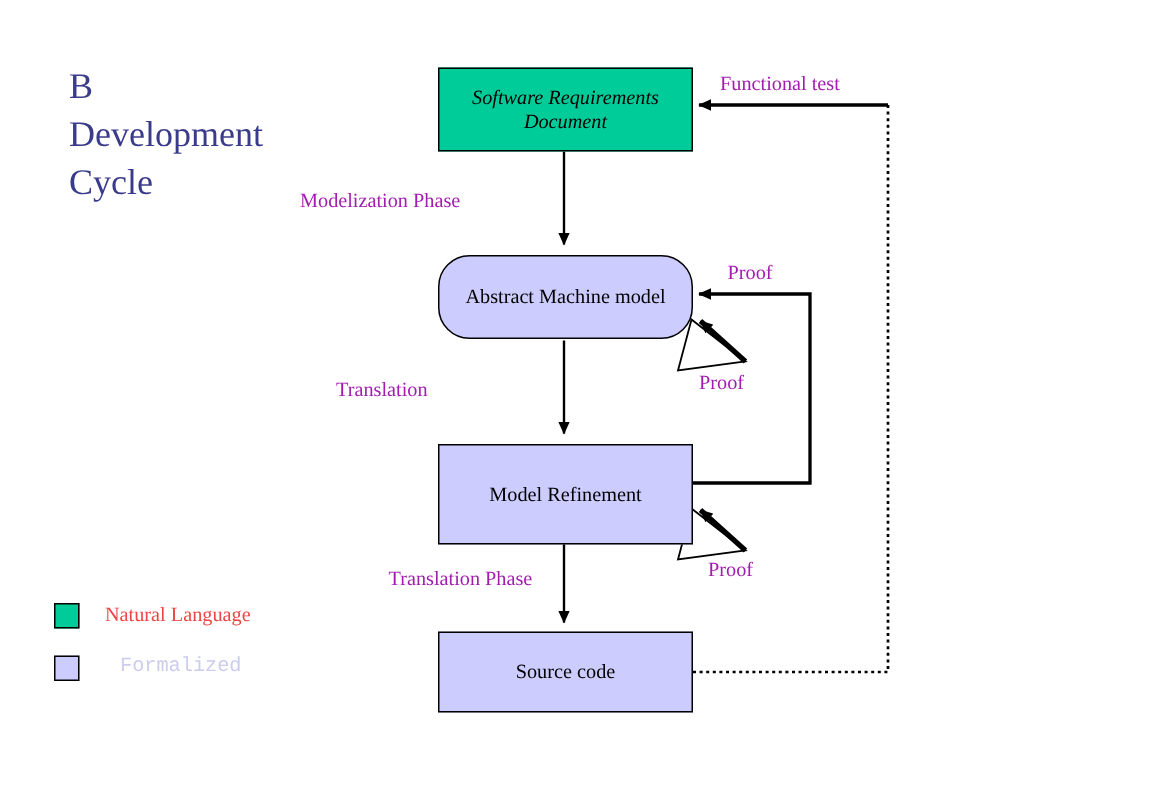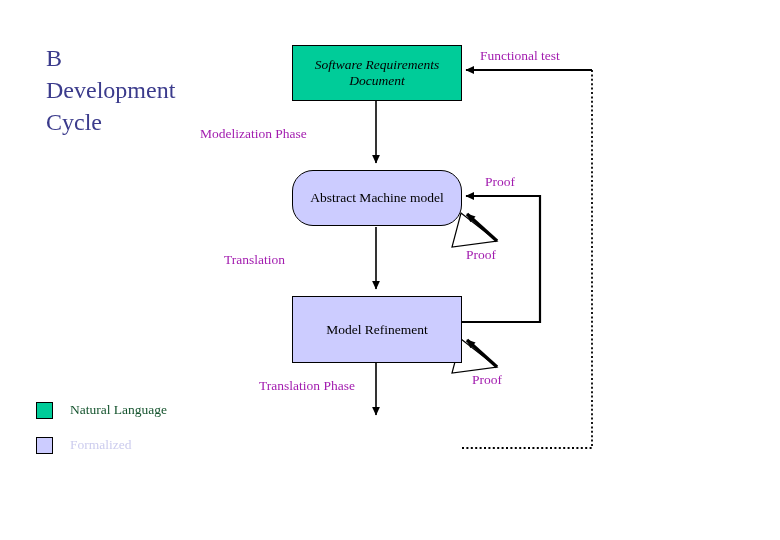--- a/index.html
+++ b/index.html
@@ -55,21 +55,21 @@
     border:1px solid #000000;
   }
   .legend-sw.green{background:#00cc99;}
   .legend-sw.lav{background:#ccccff;}
   .legend-tx{
     position:absolute;
     font-family:"Liberation Serif", serif;
     font-size:13.5px;
     white-space:nowrap;
   }
-  .legend-tx.nat{color:#14532d;}
+  .legend-tx.nat{color:#ef4444;}
   .legend-tx.form{color:#ccccee;}
 
   svg#wires{position:absolute;left:0;top:0;width:780px;height:540px;pointer-events:none;}
 </style>
 </head>
 <body>
 
 <div id="stage">
 
   <div class="title">B
@@ -114,34 +114,35 @@
       <path d="M497,367 L467,340" fill="none" stroke="#000000" stroke-width="3.4" marker-end="url(#ah)"></path>
     </g>
   </svg>
 
   <div class="node green" style="left:292px; top:45px; width:170px; height:56px;font-style:italic;">Software Requirements Document</div>
 
   <div class="node lav" style="left:292px; top:170px; width:170px; height:56px;border-radius:21px;">Abstract Machine model</div>
 
   <div class="node lav" style="left:292px; top:296px; width:170px; height:67px;">Model Refinement</div>
 
+  <div class="node lav" style="left:292px; top:421px; width:170px; height:54px;">Source code</div>
 
   <div class="flabel" style="left:200px; top:126px;">Modelization Phase</div>
 
   <div class="flabel" style="left:224px; top:252px;">Translation</div>
 
   <div class="flabel" style="left:226px; top:378px;margin-left:33px;">Translation Phase</div>
 
   <div class="flabel" style="left:480px; top:48px;">Functional test</div>
 
   <div class="flabel" style="left:485px; top:174px;">Proof</div>
 
   <div class="flabel" style="left:466px; top:247px;">Proof</div>
 
   <div class="flabel" style="left:472px; top:372px;">Proof</div>
 
   <div class="legend-sw green" style="left:36px; top:402px;"></div>
   <div class="legend-tx nat" style="left:70px; top:402px;">Natural Language</div>
 
   <div class="legend-sw lav" style="left:36px; top:437px;"></div>
-  <div class="legend-tx form" style="left:70px; top:437px;">Formalized</div>
+  <div class="legend-tx form" style="left:80px; top:437px;font-family:Liberation Mono, monospace;">Formalized</div>
 
 </div>
 
 </body></html>

